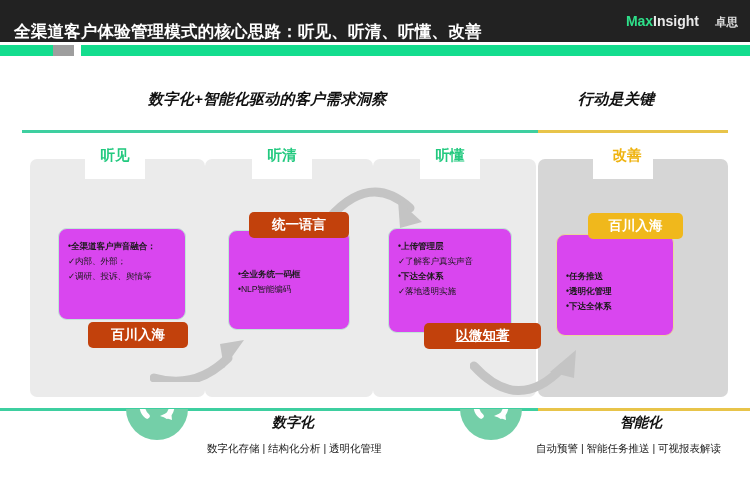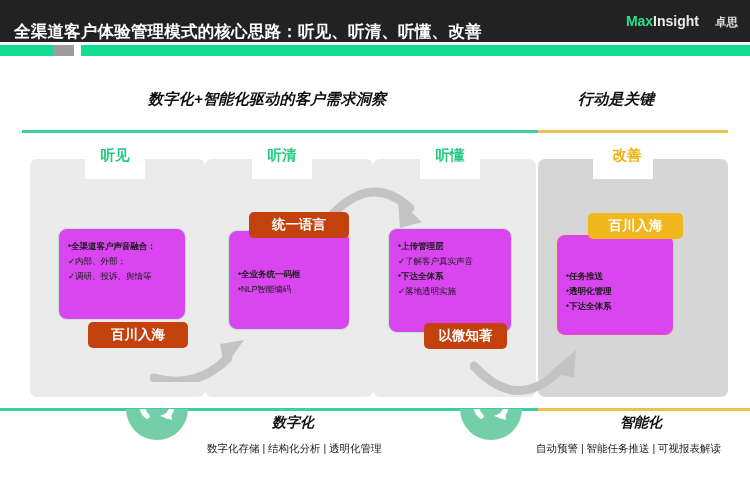--- a/index.html
+++ b/index.html
@@ -173,21 +173,21 @@
     line-height: 26px;
     height: 26px;
     z-index: 7;
     white-space: nowrap;
   }
   .badge.green { background: #c2410c; }
   .badge.gold  { background: #f0b81c; }
 
   .b1 { left: 88px;  top: 322px; width: 100px; }
   .b2 { left: 249px; top: 212px; width: 100px; }
-  .b3 { left: 424px; top: 323px; width: 83px; }
+  .b3 { left: 424px; top: 323px; width: 117px; text-decoration: underline; }
   .b4 { left: 588px; top: 213px; width: 95px; }
 
   
   .arrow-svg {
     position: absolute;
     z-index: 2;
     pointer-events: none;
   }
   .a1 { left: 150px; top: 300px; width: 130px; height: 82px; }
   .a2 { left: 312px; top: 168px; width: 120px; height: 80px; }

